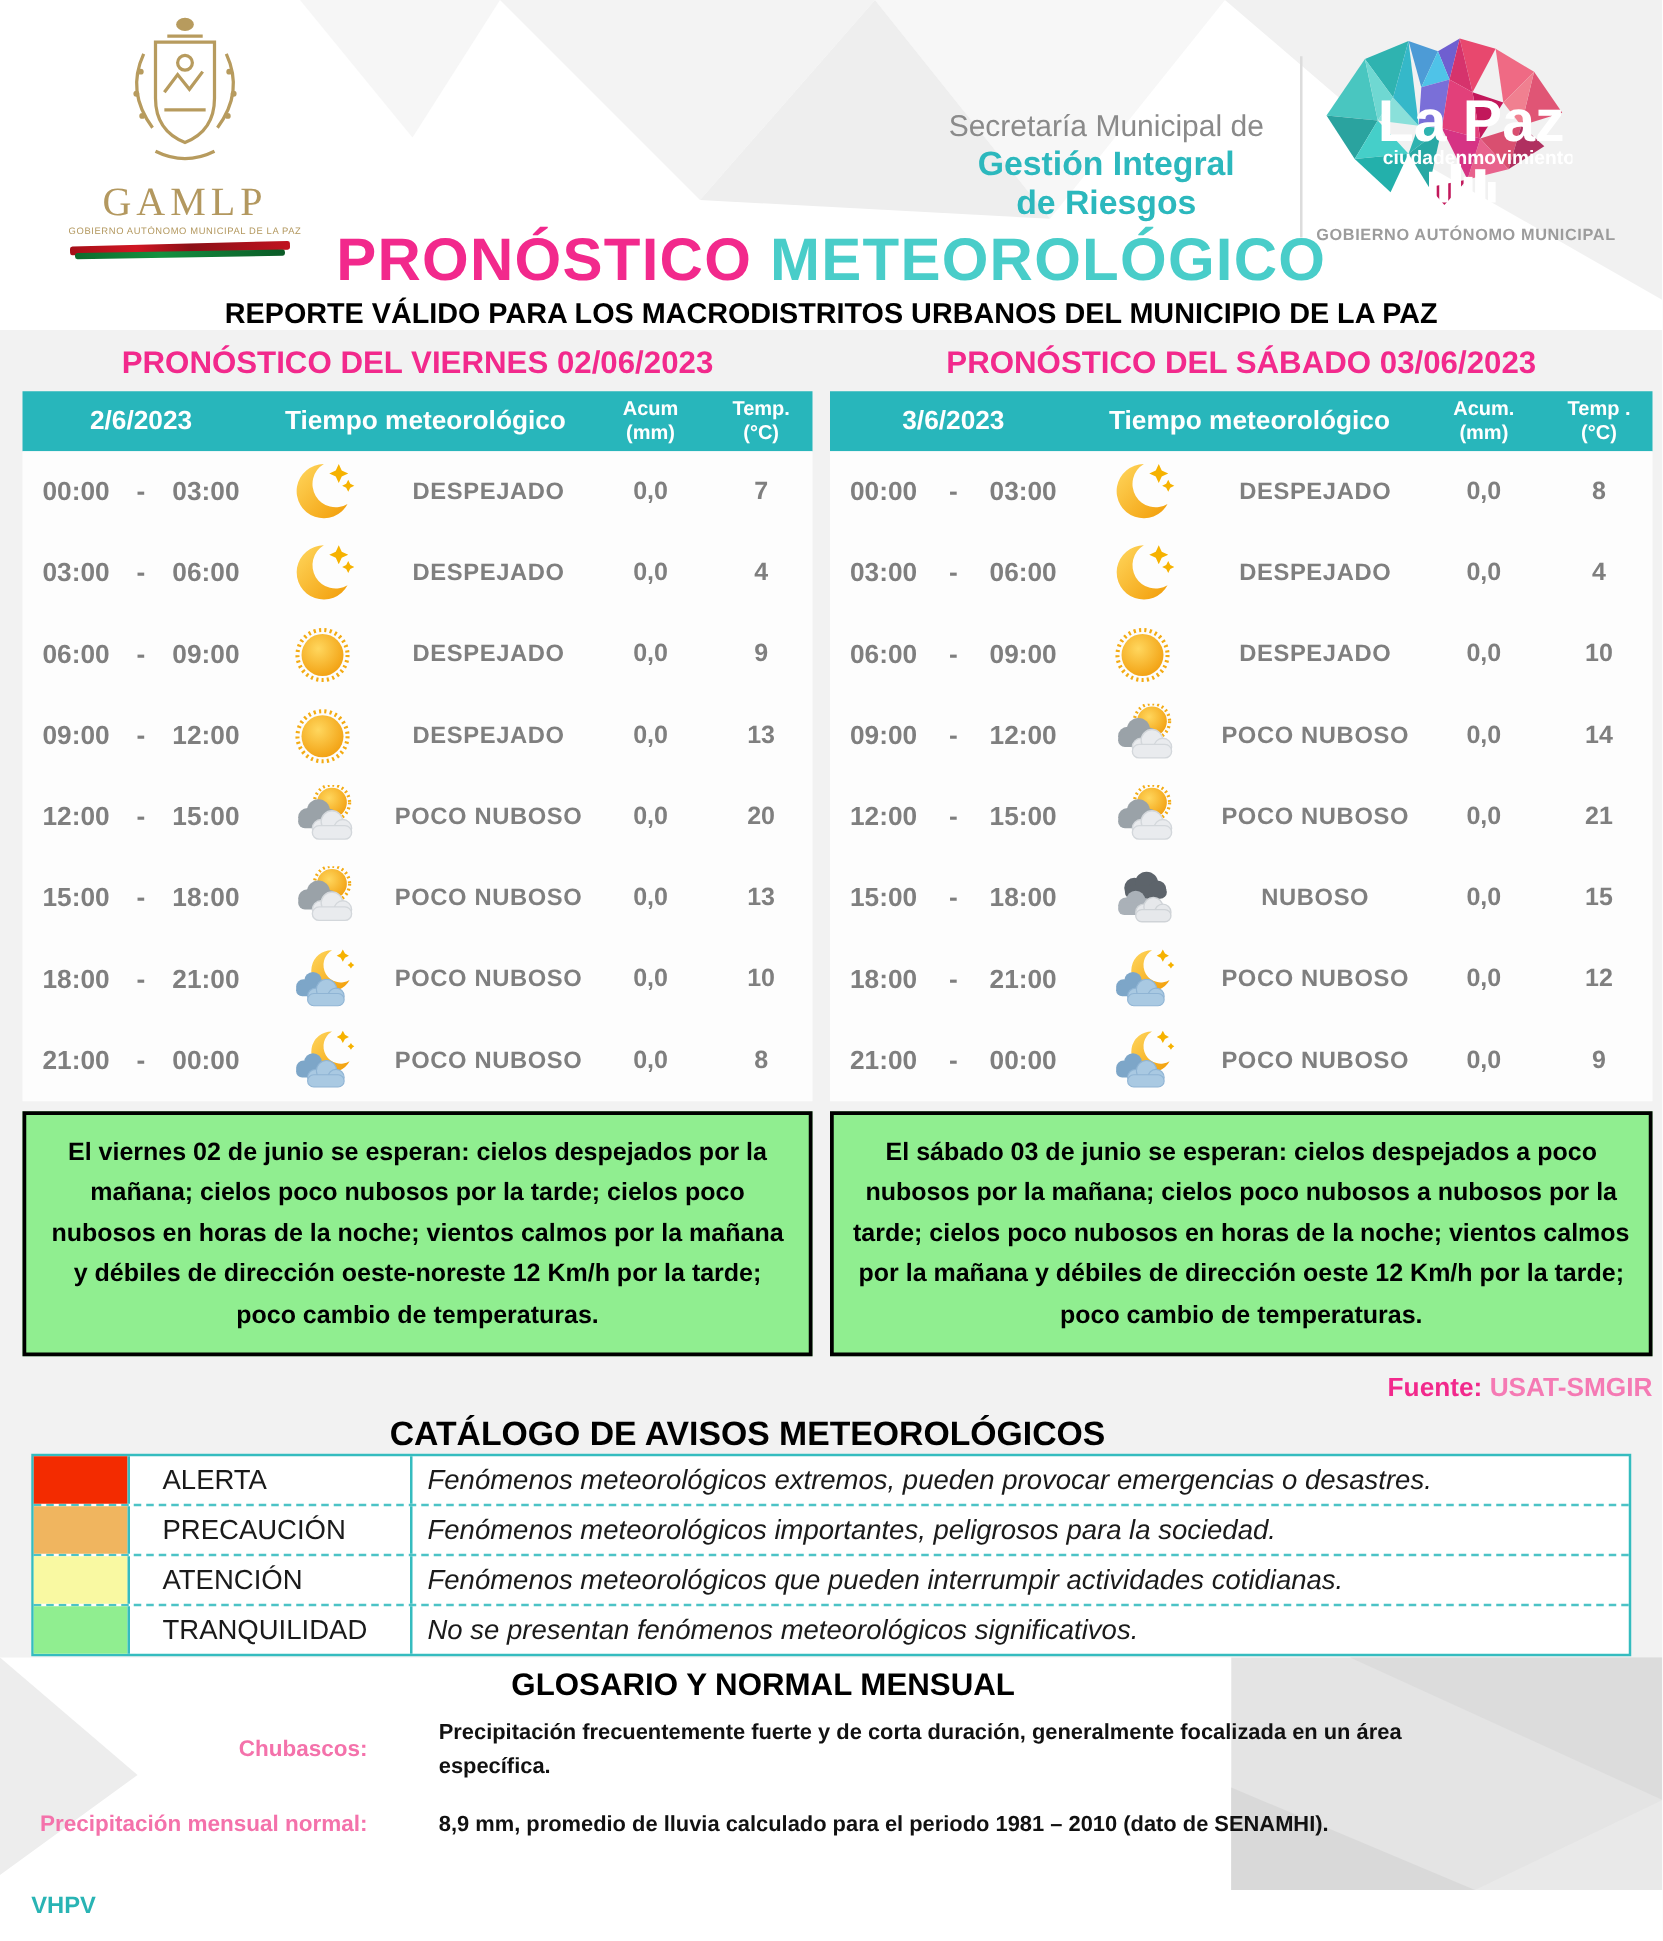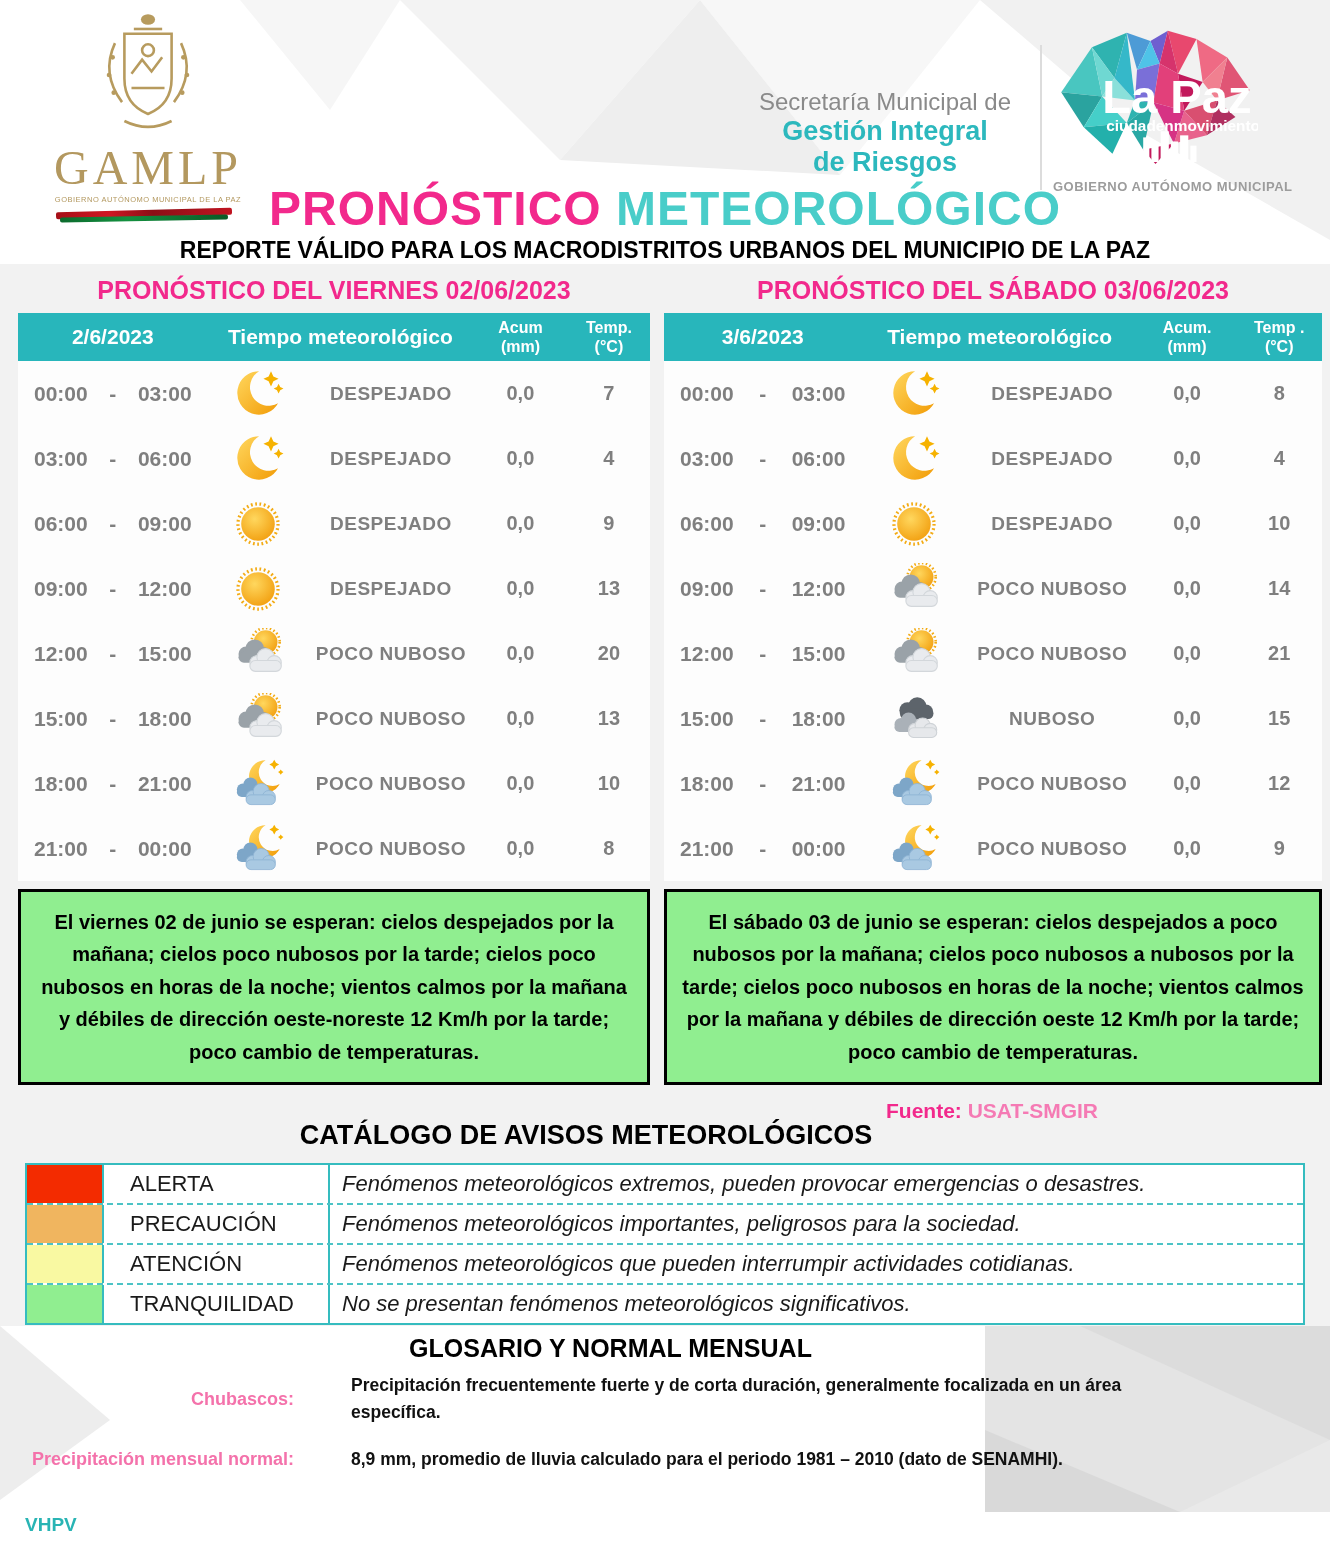--- a/index.html
+++ b/index.html
@@ -4,21 +4,21 @@
 <style>
   html,body{margin:0;padding:0;background:#ffffff;}
   .page{position:relative;width:1330px;height:1553px;overflow:hidden;background:#ffffff;
         font-family:"Liberation Sans",sans-serif;color:#000;}
   .band{position:absolute;left:0;top:264px;width:1330px;height:1062px;background:#f2f2f2;}
   .bg-decor{position:absolute;left:0;top:0;width:1330px;height:1553px;pointer-events:none;}
   .content{position:absolute;left:0;top:0;width:1330px;height:1553px;}
 
   
   .gamlp{position:absolute;left:48px;top:10px;width:200px;text-align:center;}
-  .gamlp-word{font-family:"Liberation Serif",serif;font-size:48px;color:#b3985f;letter-spacing:4px;line-height:1;}
+  .gamlp-word{font-family:"Liberation Serif",serif;font-size:32px;color:#b3985f;letter-spacing:4px;line-height:1;}
   .gamlp-cap{font-size:7.5px;color:#b3985f;letter-spacing:.5px;margin-top:3px;white-space:nowrap;}
   .ribbon{position:relative;height:16px;margin-top:4px;}
   .rib-red{position:absolute;left:8px;top:2px;width:176px;height:7px;border-radius:2px;
            background:linear-gradient(90deg,#a50f17,#d01623 30%,#8c0f16 55%,#c01320);transform:rotate(-1.5deg);}
   .rib-green{position:absolute;left:12px;top:8px;width:168px;height:5px;border-radius:2px;
            background:linear-gradient(90deg,#0c6b2d,#149140 40%,#0a5a26);transform:rotate(-1deg);}
   .secretaria{position:absolute;left:735px;top:88px;width:300px;text-align:center;line-height:1.15;}
   .sec-l1{color:#8a8a8a;font-size:24px;}
   .sec-l2,.sec-l3{color:#2cb8bd;font-size:27px;font-weight:bold;}
   .divider{position:absolute;left:1040px;top:45px;width:2px;height:145px;background:#dcdcdc;}
@@ -47,24 +47,24 @@
   .c-time{display:flex;justify-content:space-between;padding:0 16px;font-size:21px;}
   .c-icon{text-align:center;}
   .c-icon svg{width:52px;height:52px;vertical-align:middle;}
   .c-cond{text-align:center;font-size:19px;letter-spacing:.5px;}
   .c-acum,.c-temp{text-align:center;font-size:20px;}
   .summary{margin-top:8px;border:3px solid #000;background:#90ee90;min-height:196px;box-sizing:border-box;
            display:flex;align-items:center;justify-content:center;padding:12px 12px;text-align:center;
            font-weight:bold;font-size:20px;line-height:1.62;color:#000;}
 
   
-  .fuente{position:absolute;left:662px;top:1099px;width:660px;text-align:center;font-weight:bold;font-size:21px;}
+  .fuente{position:absolute;left:662px;top:1099px;width:660px;text-align:right;font-weight:bold;font-size:21px;}
   .f-label{color:#f2298c;} .f-value{color:#f髙}
   .f-value{color:#f57ab4;}
-  .catalog-title{position:absolute;left:0;top:1120px;width:1172px;margin:0;text-align:center;font-size:27px;color:#000;}
+  .catalog-title{position:absolute;left:0;top:1120px;width:1172px;margin:12px;text-align:center;font-size:27px;color:#000;}
   .catalog{position:absolute;left:25px;top:1163px;width:1280px;box-sizing:border-box;
            border:2px solid #35bcbf;background:#fff;}
   .crow{display:grid;grid-template-columns:75px 228px 1fr;height:38px;align-items:stretch;}
   .crow + .crow{border-top:2px dashed #4cc3c6;}
   .c-swatch{height:100%;}
   .c-level{font-size:22px;padding-left:26px;border-left:2px solid #35bcbf;border-right:2px solid #35bcbf;
            display:flex;align-items:center;color:#1a1a1a;}
   .c-desc{font-size:22px;font-style:italic;padding-left:12px;display:flex;align-items:center;color:#1a1a1a;}
 
   

